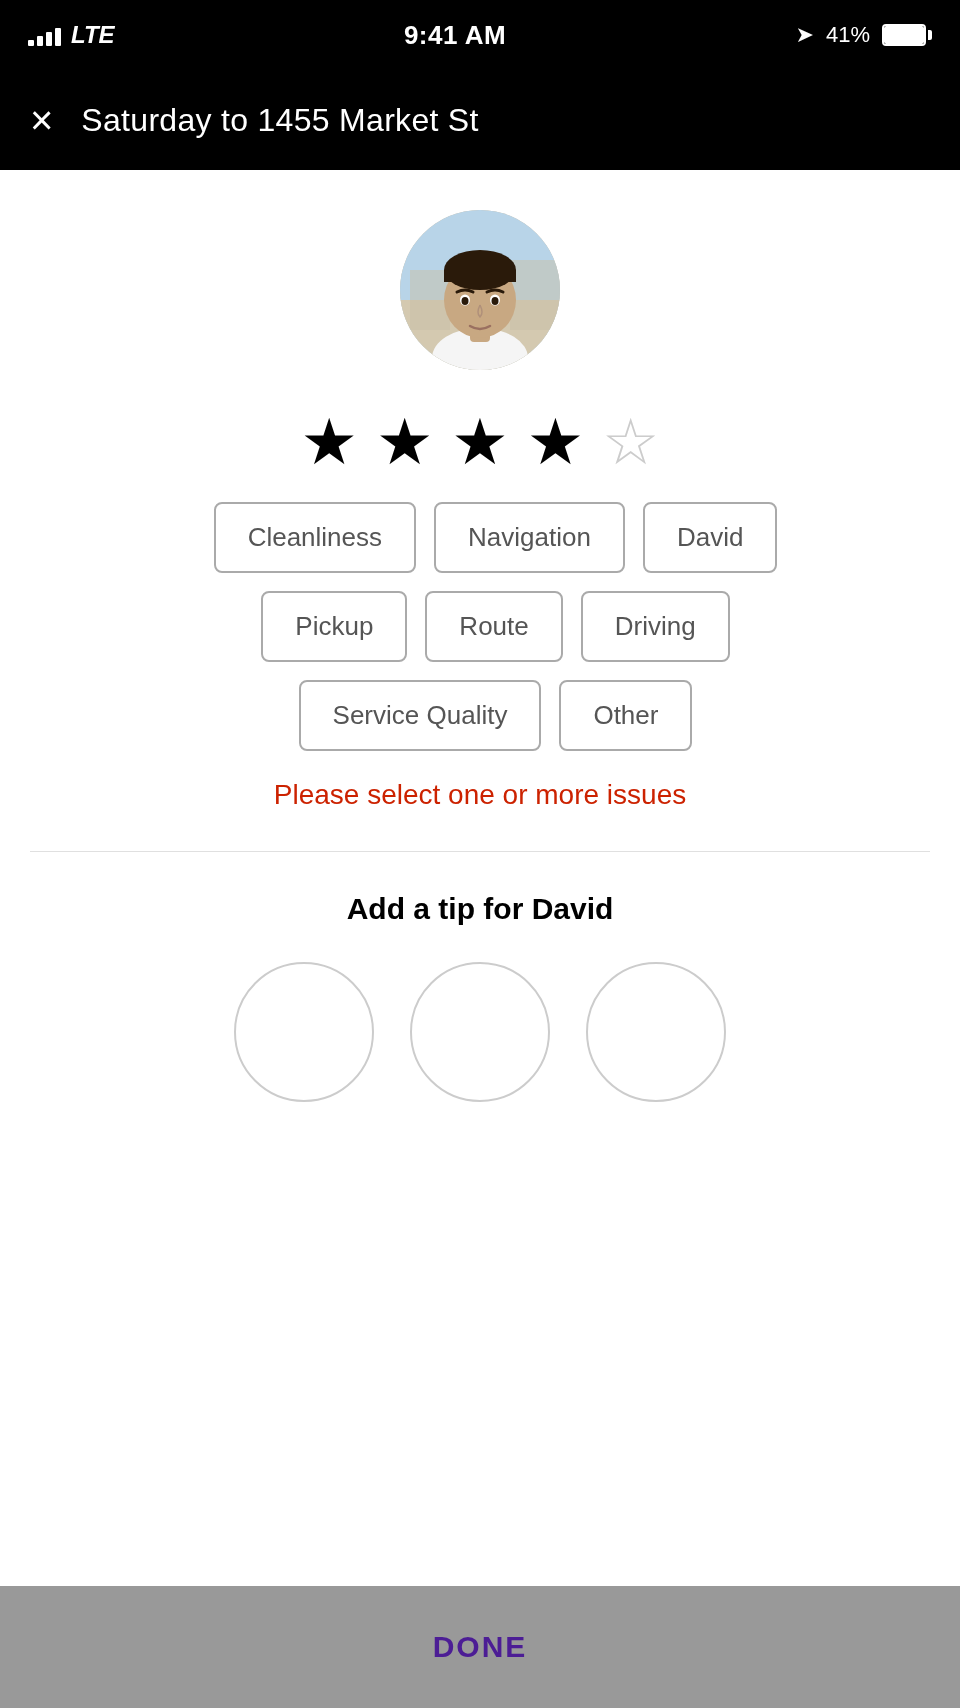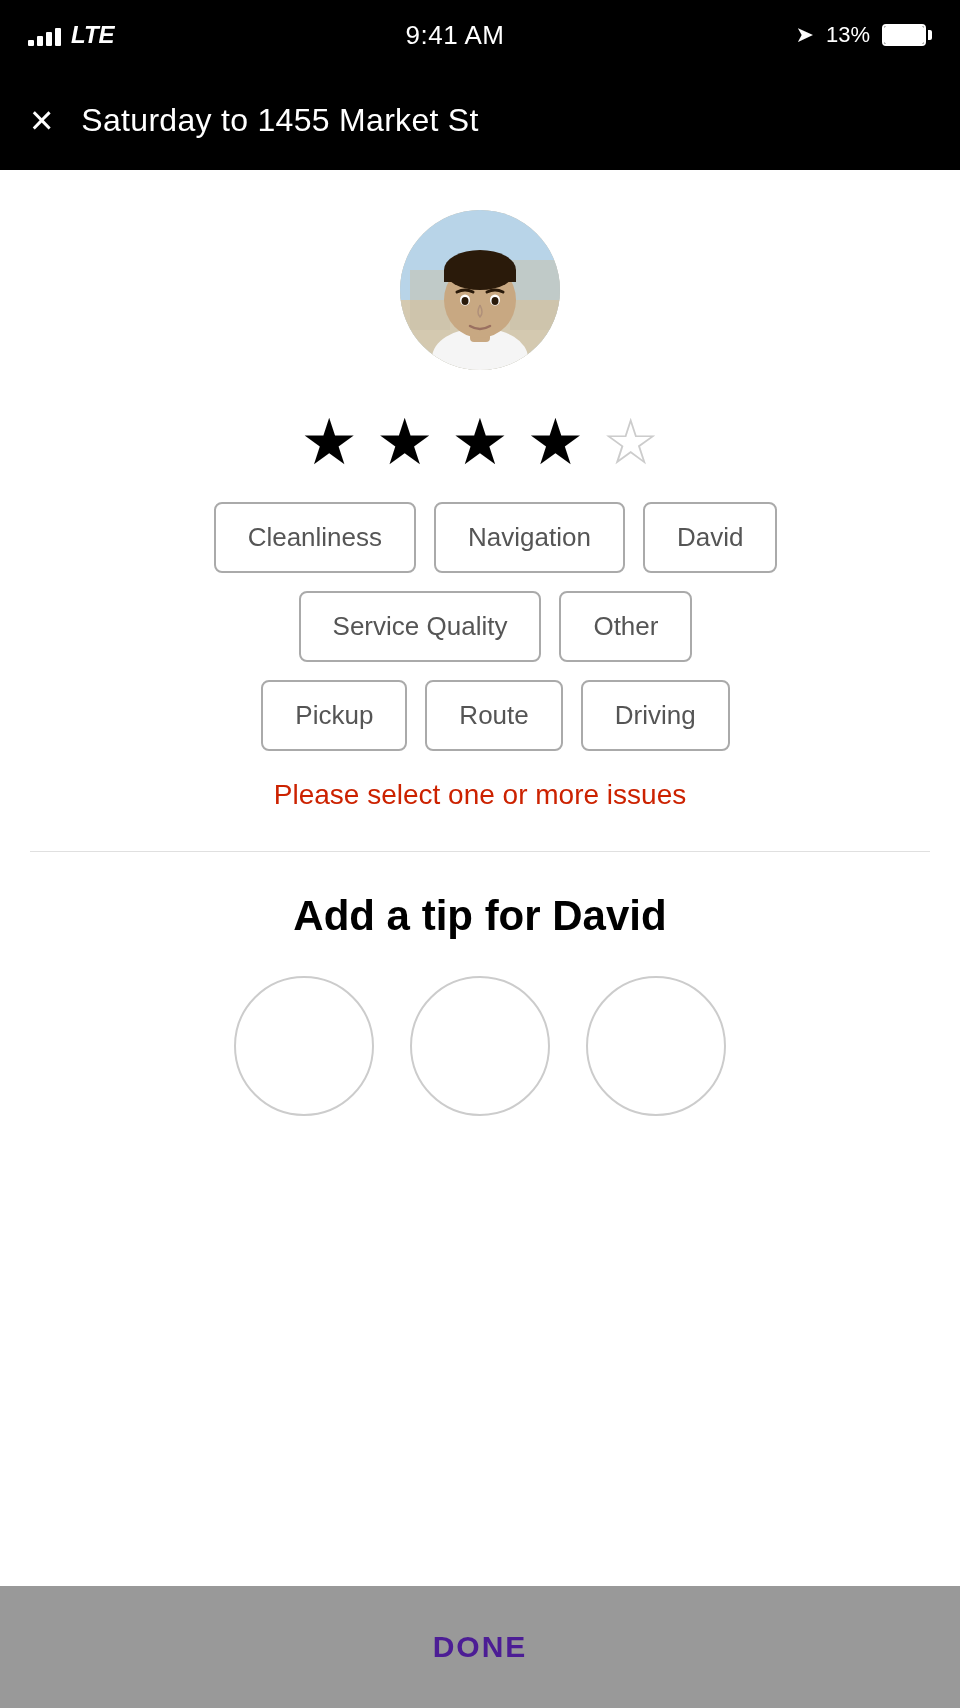--- a/index.html
+++ b/index.html
@@ -39,21 +39,21 @@
       gap: 3px;
       height: 22px;
     }
     .signal-bar {
       width: 6px;
       background: #ffffff;
       border-radius: 1px;
     }
     .status-center {
       font-size: 26px;
-      font-weight: 400;
+      font-weight: 700;
       letter-spacing: 0.5px;
     }
     .status-right {
       display: flex;
       align-items: center;
       gap: 12px;
       font-size: 22px;
       font-weight: 500;
     }
     .battery-icon {
@@ -205,21 +205,21 @@
 
     
     .tip-section {
       width: 100%;
       display: flex;
       flex-direction: column;
       align-items: center;
       padding-bottom: 40px;
     }
     .tip-title {
-      font-size: 42px;
+      font-size: 30px;
       font-weight: 700;
       margin-bottom: 36px;
       text-align: center;
     }
     .tip-options {
       display: flex;
       gap: 36px;
       justify-content: center;
       margin-bottom: 20px;
     }
@@ -265,21 +265,21 @@
       <div class="signal-bar" style="height:6px;"></div>
       <div class="signal-bar" style="height:10px;"></div>
       <div class="signal-bar" style="height:14px;"></div>
       <div class="signal-bar" style="height:18px;"></div>
     </div>
     <span>LTE</span>
   </div>
   <div class="status-center">9:41 AM</div>
   <div class="status-right">
     <span>➤</span>
-    <span>13%</span>
+    <span>41%</span>
     <div class="battery-icon">
       <div class="battery-body">
         <div class="battery-fill"></div>
       </div>
       <div class="battery-tip"></div>
     </div>
   </div>
 </div>
 
 <div class="header">
@@ -330,27 +330,27 @@
   </div>
 
 
   <div class="tags-container">
     <div class="tags-row">
       <button class="tag-btn">Cleanliness</button>
       <button class="tag-btn">Navigation</button>
       <button class="tag-btn">David</button>
     </div>
     <div class="tags-row">
-      <button class="tag-btn">Service Quality</button>
-      <button class="tag-btn">Other</button>
-    </div>
-    <div class="tags-row">
       <button class="tag-btn">Pickup</button>
       <button class="tag-btn">Route</button>
       <button class="tag-btn">Driving</button>
+    </div>
+    <div class="tags-row">
+      <button class="tag-btn">Service Quality</button>
+      <button class="tag-btn">Other</button>
     </div>
   </div>
 
   <div class="error-msg">Please select one or more issues</div>
 
   <div class="divider"></div>
 
   <div class="tip-section">
     <div class="tip-title">Add a tip for David</div>
     <div class="tip-options">

